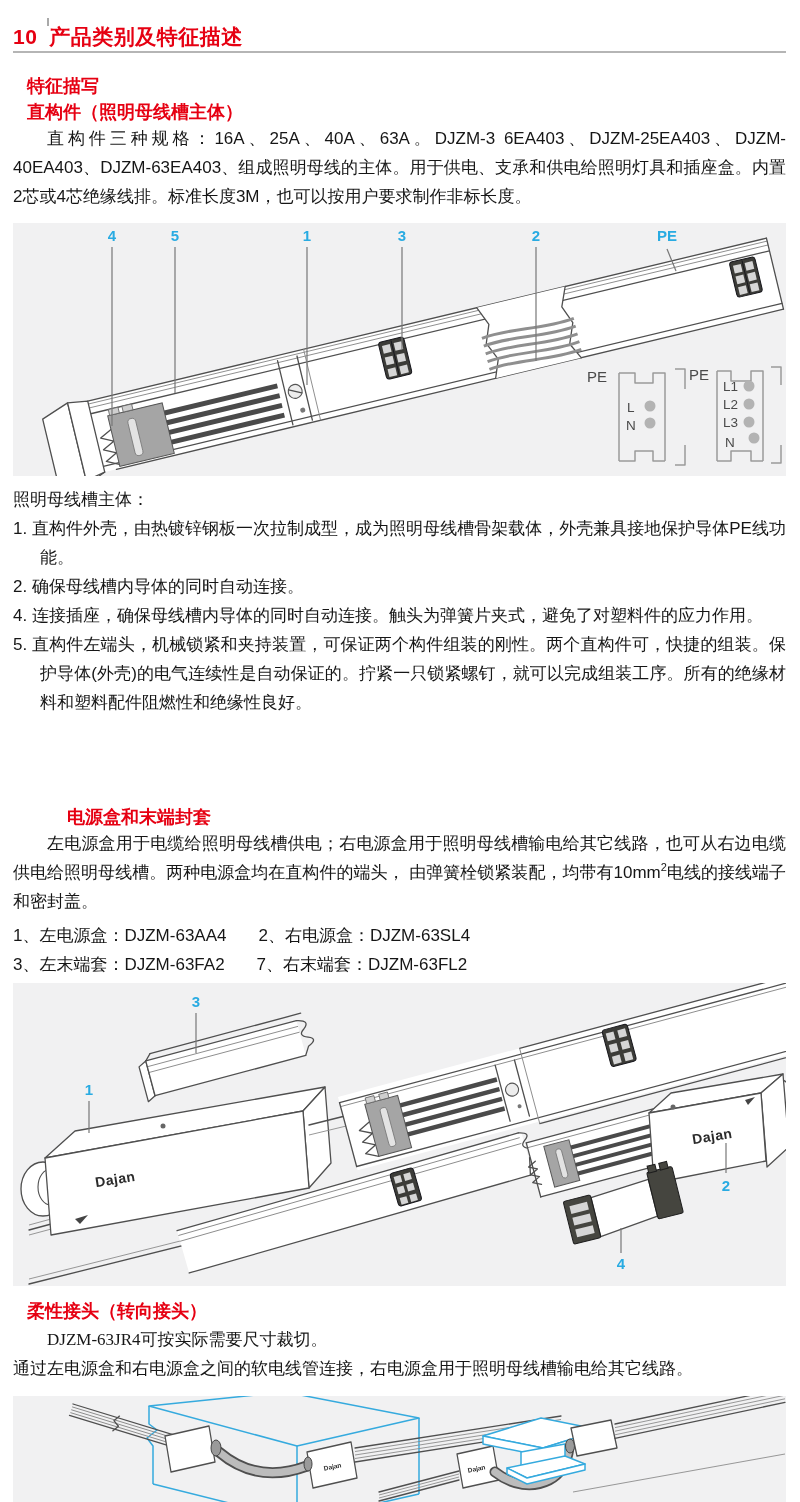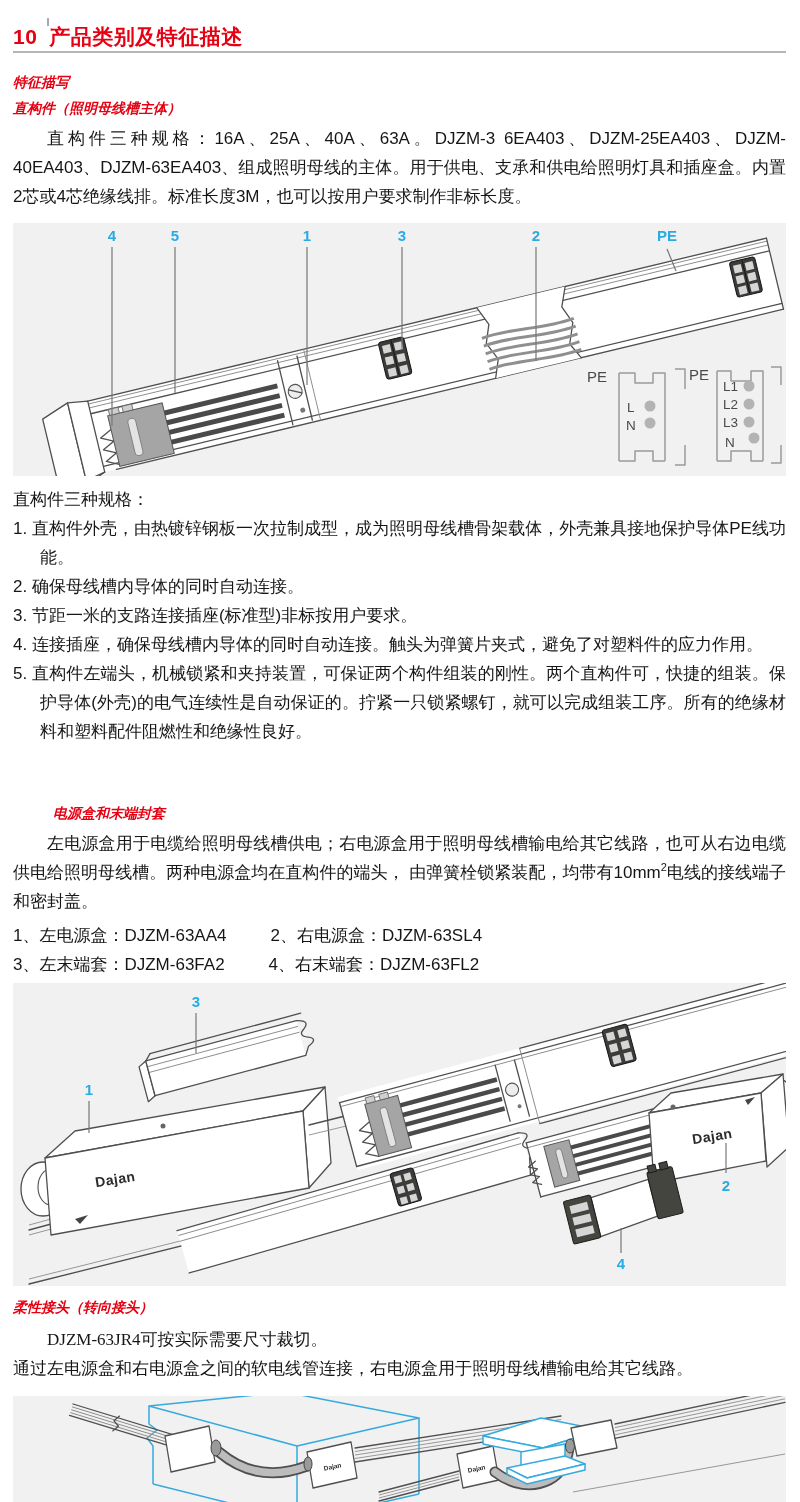--- a/index.html
+++ b/index.html
@@ -4,36 +4,36 @@
 <style>
   html,body{margin:0;padding:0;background:#ffffff;}
   .page{position:relative;width:800px;height:1502px;background:#fff;overflow:hidden;
         font-family:"Liberation Sans","DejaVu Sans",sans-serif;color:#161616;margin-top:18px;}
   .abs{position:absolute;}
   .red{color:#e60012;}
   #page-title{left:13px;top:5px;font-size:21px;font-weight:bold;letter-spacing:.5px;}
   #page-title .chap{margin-right:12px;}
   #title-rule{left:13px;top:33px;width:773px;height:2px;background:#b5b5b5;}
   #corner-tick{left:47px;top:0;width:2px;height:8px;background:#a9a9a9;}
-  .h2{left:13px;font-size:14px;font-weight:bold;font-style:italic;}
+  .h2{left:27px;font-size:18px;font-weight:bold;}
   #h-feature{top:56px;}
   #h-straight{top:82px;}
   .body-txt{left:13px;width:773px;font-size:17px;line-height:29px;text-align:justify;}
   #para1{top:106px;text-indent:2em;}
   .panel{left:13px;width:773px;background:#f1f1f2;}
   #panel1{top:205px;height:253px;}
   #panel2{top:965px;height:303px;}
   #panel3{top:1378px;height:124px;}
   #list1{top:467px;}
   .li{padding-left:27px;text-indent:-27px;}
   #h-power{top:787px;padding-left:40px;}
   #para2{top:811px;text-indent:2em;}
   #para2 sup{font-size:11px;line-height:0;}
   #models{top:903px;}
-  .model-row{display:flex;column-gap:44px;}
+  .model-row{display:flex;column-gap:32px;}
   #h-flex{top:1281px;}
   #flex1{top:1307px;text-indent:2em;font-family:Liberation Serif, serif;}
   #flex2{top:1336px;}
   
   .ln{stroke:#4f4f4f;stroke-width:1.3;fill:none;stroke-linejoin:round;stroke-linecap:round;}
   .lt{stroke:#8c8c8c;stroke-width:.9;fill:none;}
   .wf{fill:#ffffff;}
   .blk{fill:#a5a5a5;stroke:#555;stroke-width:1;}
   .slotv{fill:#e3e3e3;stroke:#777;stroke-width:.8;}
   .tab{fill:#cfcfcf;stroke:#666;stroke-width:.8;}
@@ -193,40 +193,39 @@
         <circle cx="736" cy="181" r="5.5" class="termdot"></circle>
         <text x="710" y="204" class="termtxt">L3</text>
         <circle cx="736" cy="199" r="5.5" class="termdot"></circle>
         <text x="712" y="224" class="termtxt">N</text>
         <circle cx="741" cy="215" r="5.5" class="termdot"></circle>
       </g>
     </svg>
   </div>
 
   <div class="abs body-txt" id="list1">
-    <div>直构件三种规格：</div>
+    <div>照明母线槽主体：</div>
     <div class="li"><span>1.</span>&nbsp;<span>直构件外壳，由热镀锌钢板一次拉制成型，成为照明母线槽骨架载体，外壳兼具接地保护导体PE线功能。</span></div>
     <div class="li"><span>2.</span>&nbsp;<span>确保母线槽内导体的同时自动连接。</span></div>
-    <div class="li"><span>3.</span>&nbsp;<span>节距一米的支路连接插座(标准型)非标按用户要求。</span></div>
     <div class="li"><span>4.</span>&nbsp;<span>连接插座，确保母线槽内导体的同时自动连接。触头为弹簧片夹式，避免了对塑料件的应力作用。</span></div>
     <div class="li"><span>5.</span>&nbsp;<span>直构件左端头，机械锁紧和夹持装置，可保证两个构件组装的刚性。两个直构件可，快捷的组装。保护导体(外壳)的电气连续性是自动保证的。拧紧一只锁紧螺钉，就可以完成组装工序。所有的绝缘材料和塑料配件阻燃性和绝缘性良好。</span></div>
   </div>
 
   <div class="abs red h2" id="h-power">电源盒和末端封套</div>
 
   <div class="abs body-txt" id="para2"><span>左电源盒用于电缆给照明母线槽供电；右电源盒用于照明母线槽输电给其它线路，也可从右边电缆供电给照明母线槽。两种电源盒均在直构件的端头， 由弹簧栓锁紧装配，均带有10mm</span><sup>2</sup><span>电线的接线端子和密封盖。</span></div>
 
   <div class="abs body-txt" id="models">
     <div class="model-row">
       <span>1、左电源盒：DJZM-63AA4</span>
       <span>2、右电源盒：DJZM-63SL4</span>
     </div>
     <div class="model-row">
       <span>3、左末端套：DJZM-63FA2</span>
-      <span>4、右末端套：DJZM-63FL2</span>
+      <span>7、右末端套：DJZM-63FL2</span>
     </div>
   </div>
 
   <div class="abs panel" id="panel2">
     <svg width="773" height="303" viewBox="0 0 773 303">
 
       <g>
         <line x1="16" y1="242" x2="310" y2="162" class="lt"></line>
         <line x1="16" y1="247" x2="312" y2="167" class="ln"></line>
         <line x1="16" y1="252" x2="314" y2="172" class="lt"></line>

